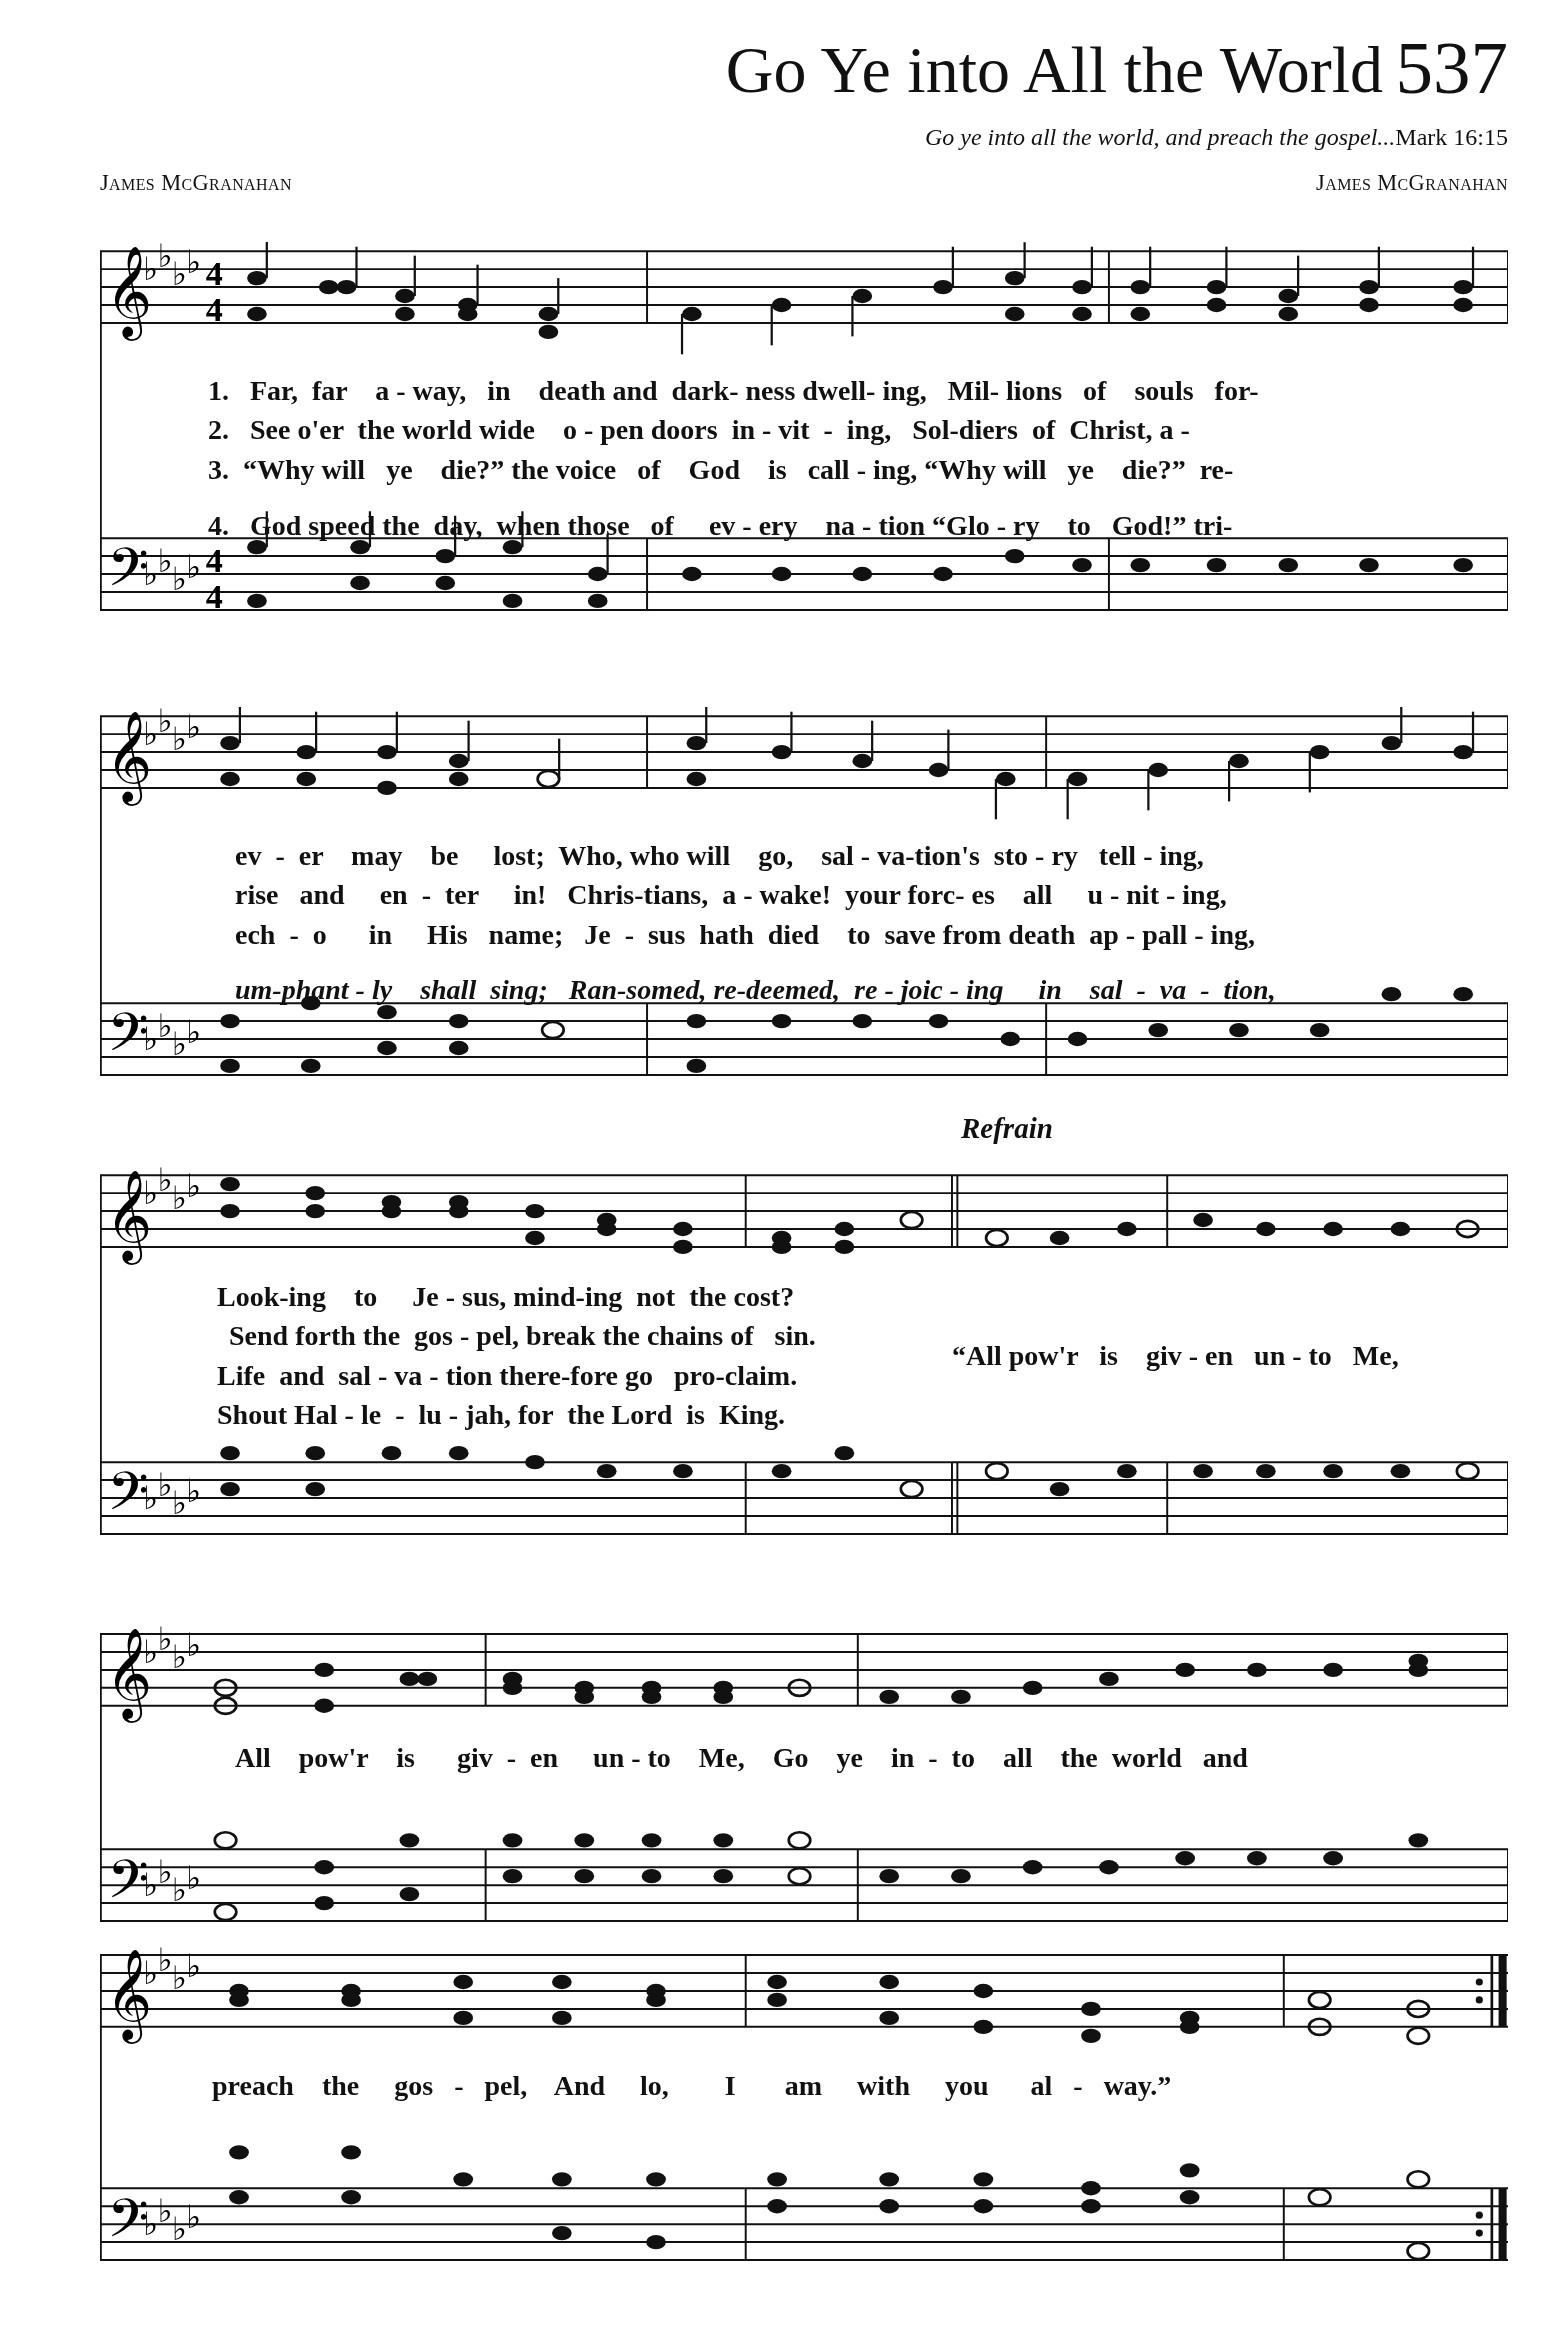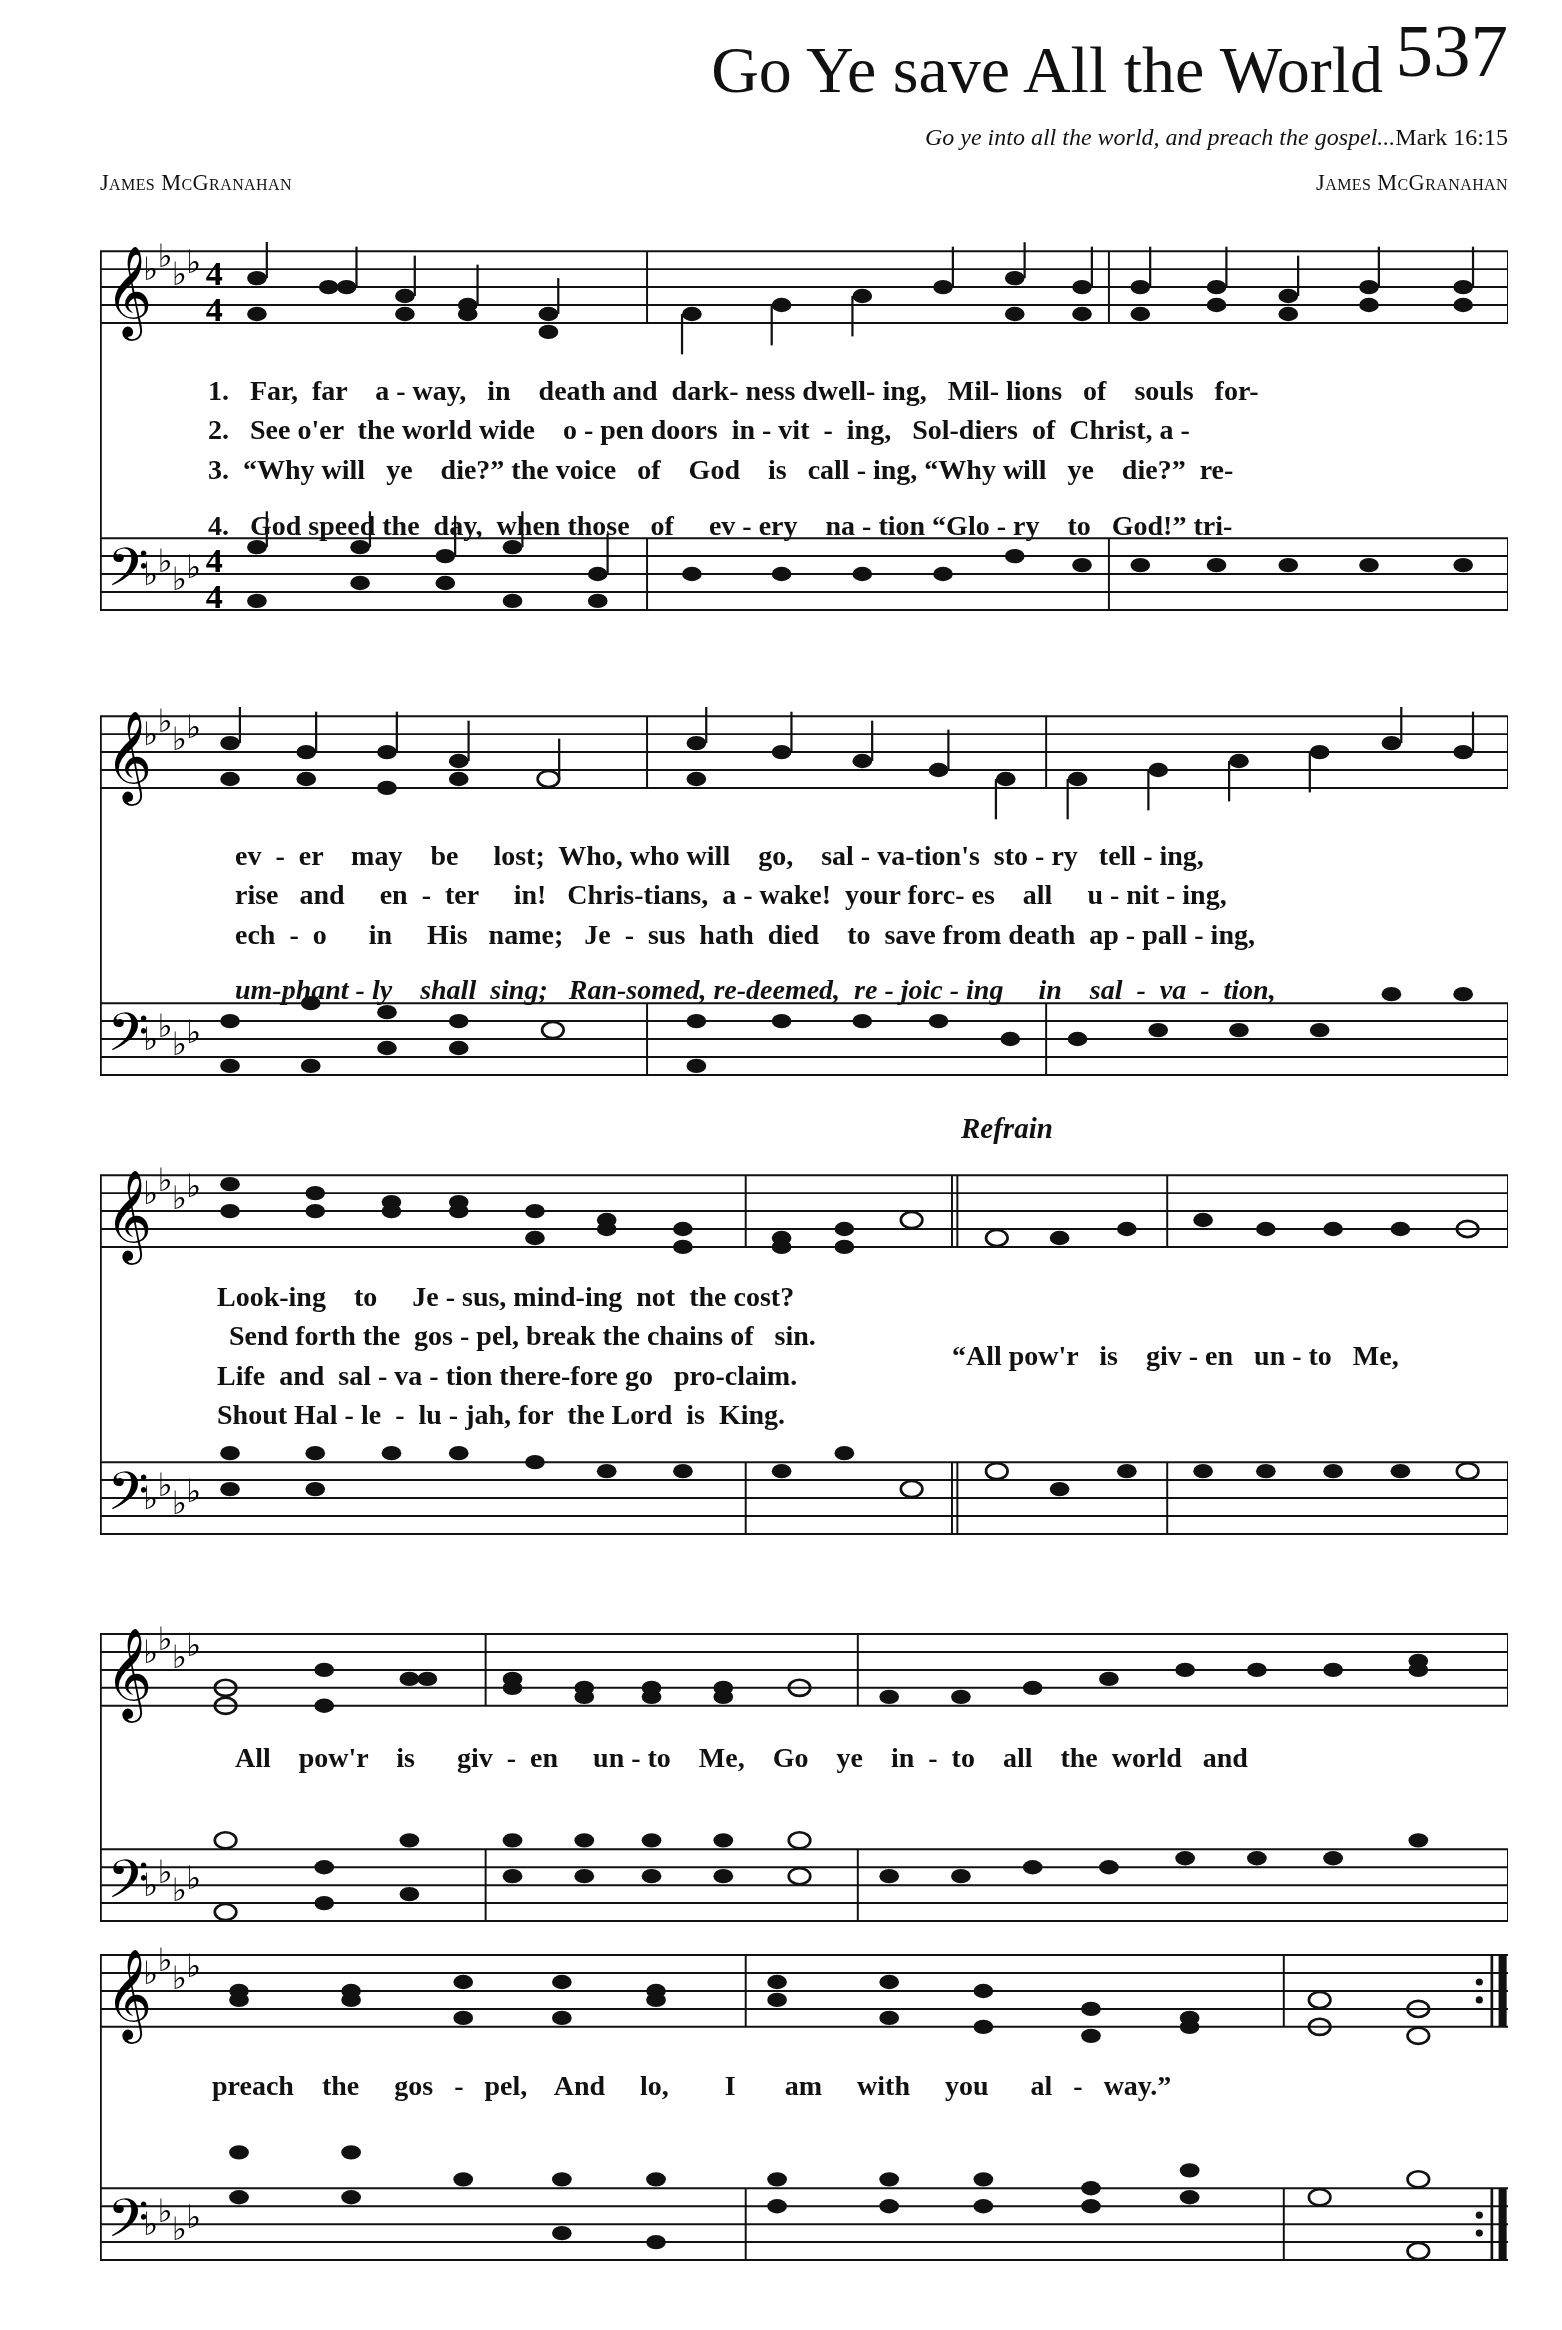--- a/index.html
+++ b/index.html
@@ -1,33 +1,33 @@
 <!DOCTYPE html>
 <html style="font-size:14.4px"><head>
 <meta charset="utf-8">
 <style>
   html, body { margin: 0; padding: 0; background: #ffffff; }
   body { width: 1562px; height: 2330px; position: relative; overflow: hidden; color: #111; font-family: "Liberation Serif", "DejaVu Serif", serif; }
   .title { position: absolute; right: 179px; top: 32px; font-size: 66px; letter-spacing: 0px; }
-  .number { position: absolute; right: 54px; top: 8px; font-size: 75px; font-family: Liberation Serif, serif; }
+  .number { position: absolute; right: 54px; top: 25px; font-size: 75px; font-family: Liberation Serif, serif; }
   .subtitle { position: absolute; right: 54px; top: 124px; font-size: 24px; font-style: italic; }
   .subtitle .ref { font-style: normal; }
   .credit { position: absolute; top: 170px; font-size: 22.4px; font-variant: small-caps; letter-spacing: 0.4px; }
   .credit.left { left: 100px; }
   .credit.right { right: 54px; }
   .system { position: absolute; left: 100px; width: 1408px; }
   .system svg { position: absolute; left: 0; top: 0; }
   .lyrics { position: absolute; left: 0; width: 1408px; font-family: "Liberation Serif", serif; font-size: 28px; font-weight: bold; }
   .lyric-line { position: absolute; white-space: pre; left: 0; }
   .refrain-label { position: absolute; font-style: italic; font-weight: bold; font-size: 29px; }
 </style>
 </head>
 <body>
 
-<div class="title">Go Ye save All the World</div>
+<div class="title">Go Ye into All the World</div>
 <div class="number">537</div>
 <div class="subtitle"><span>Go ye into all the world, and preach the gospel...</span><span class="ref">Mark 16:15</span></div>
 <div class="credit left">James McGranahan</div>
 <div class="credit right">James McGranahan</div>
 
 <div class="system" style="top:242px;height:404px;">
   <svg width="1408" height="404" viewBox="0 0 1570 450">
     <g stroke="#111" stroke-width="2.2">
       <line x1="0" y1="10" x2="1570" y2="10"></line>
         <line x1="0" y1="30" x2="1570" y2="30"></line>

